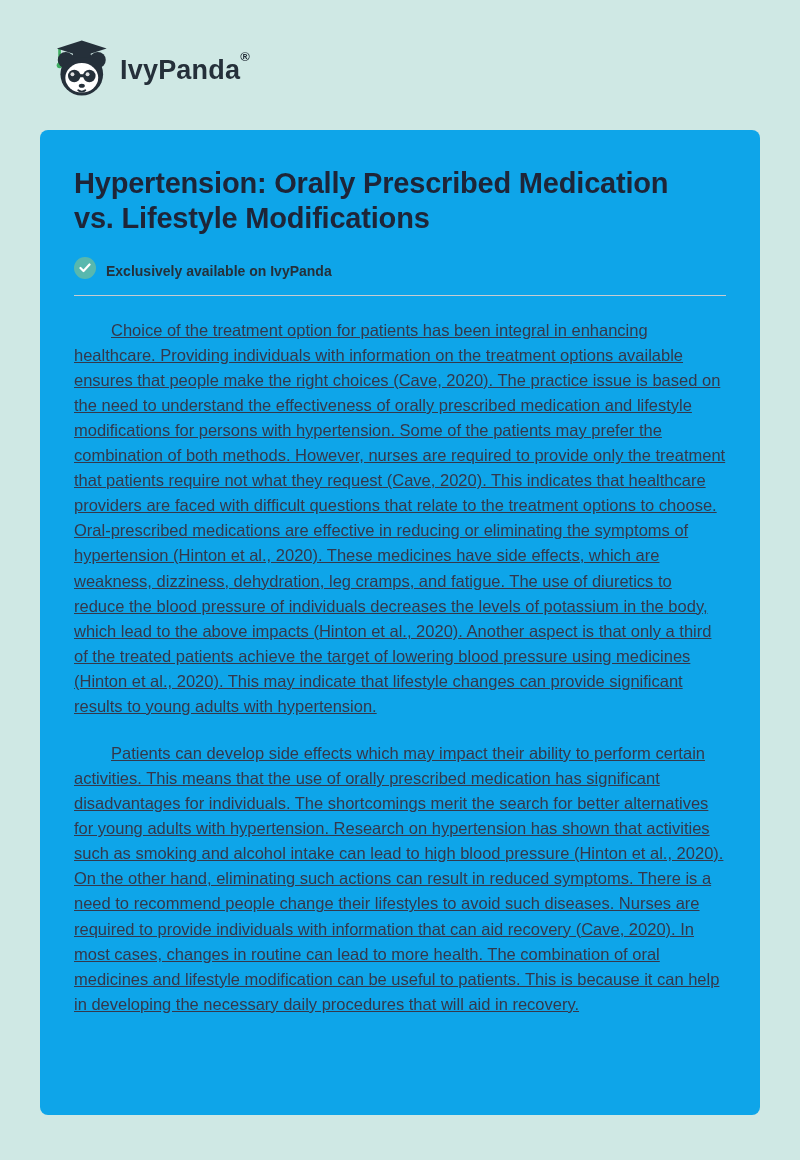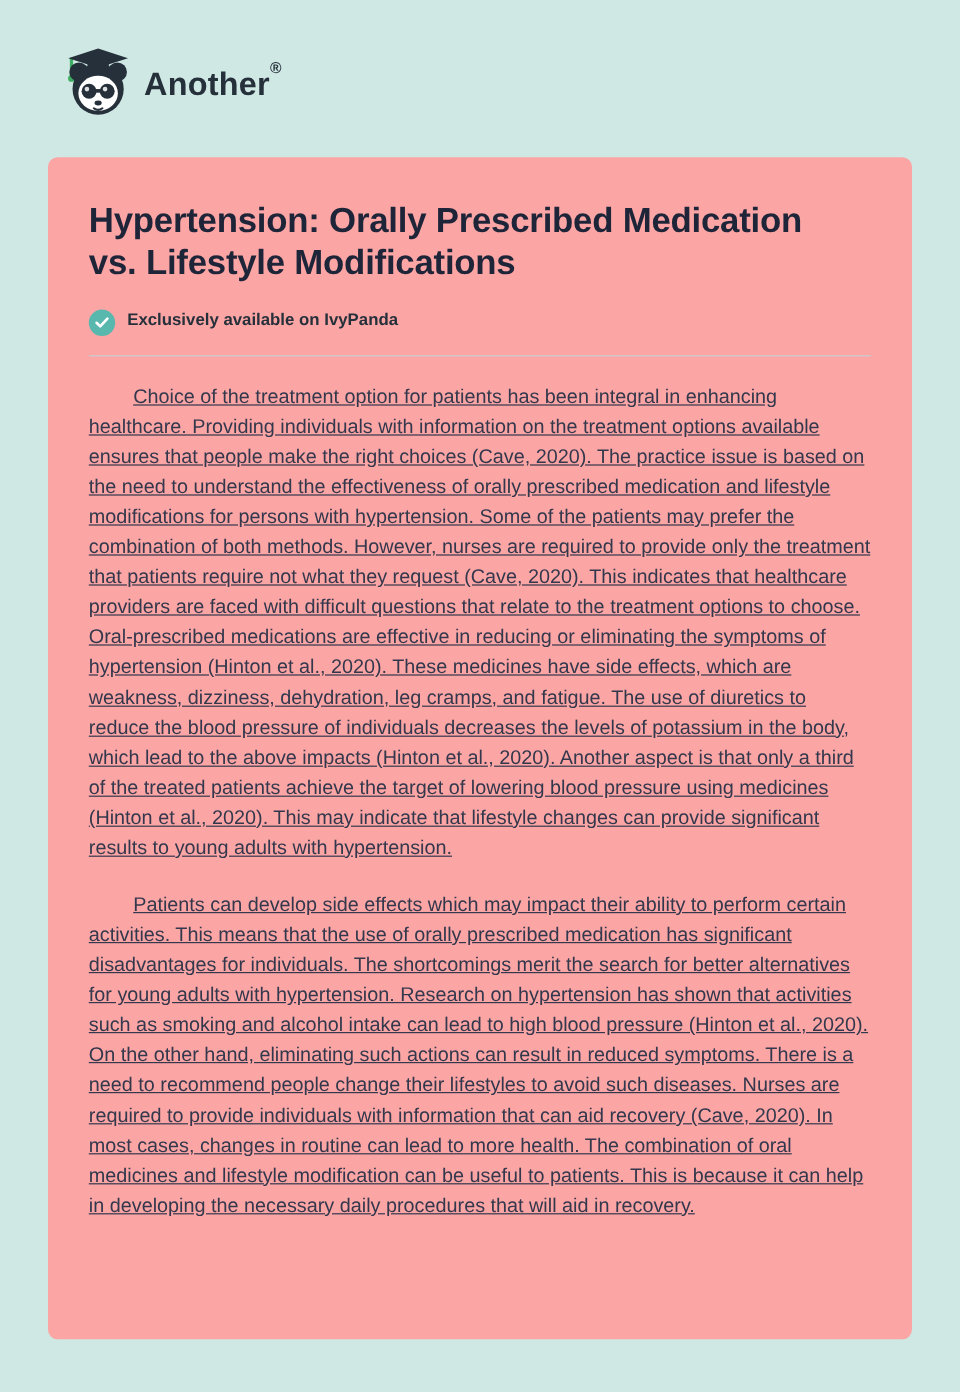--- a/index.html
+++ b/index.html
@@ -43,39 +43,39 @@
     font-size: 13px;
     font-weight: 700;
     color: #25303a;
     vertical-align: top;
     position: relative;
     top: -6px;
   }
 
   
   .card {
-    background: #fca5a5;
+    background: #0ea5e9;
     margin: 0 40px 40px 40px;
     border-radius: 8px;
     padding: 36px 34px 44px 34px;
     min-height: 985px;
   }
 
   .doc-title {
     font-size: 29px;
     line-height: 1.22;
     font-weight: 700;
     color: #1e2538;
     letter-spacing: -0.2px;
     max-width: 640px;
   }
 
   .badge-row {
     display: flex;
-    align-items: flex-start;
+    align-items: flex-end;
     gap: 10px;
     margin-top: 20px;
   }
   .badge-check {
     width: 22px;
     height: 22px;
     min-width: 22px;
     border-radius: 50%;
     background: #58b8ae;
     display: flex;
@@ -138,21 +138,21 @@
         <circle cx="29.5" cy="42" r="7" fill="#25303a"></circle>
         <circle cx="46.5" cy="42" r="7" fill="#25303a"></circle>
         <rect x="33" y="40" width="10" height="3.4" fill="#25303a"></rect>
         <circle cx="27.5" cy="40" r="2.2" fill="#ffffff" opacity="0.85"></circle>
         <circle cx="44.5" cy="40" r="2.2" fill="#ffffff" opacity="0.85"></circle>
 
         <ellipse cx="38" cy="53" rx="3.4" ry="2.3" fill="#25303a"></ellipse>
         <path d="M34 58 Q38 61 42 58" stroke="#25303a" stroke-width="2" fill="none" stroke-linecap="round"></path>
       </svg>
     </span>
-    <span class="brand-name"><span>Another</span><span class="brand-reg">®</span></span>
+    <span class="brand-name"><span>IvyPanda</span><span class="brand-reg">®</span></span>
   </span>
 </header>
 
 <main class="card">
 
   <h1 class="doc-title">Hypertension: Orally Prescribed Medication vs. Lifestyle Modifications</h1>
 
   <div class="badge-row">
     <span class="badge-check">
       <svg width="12" height="10" viewBox="0 0 12 10" aria-hidden="true">

